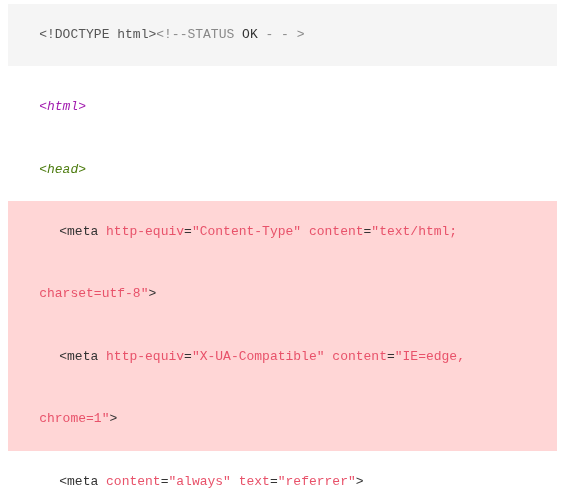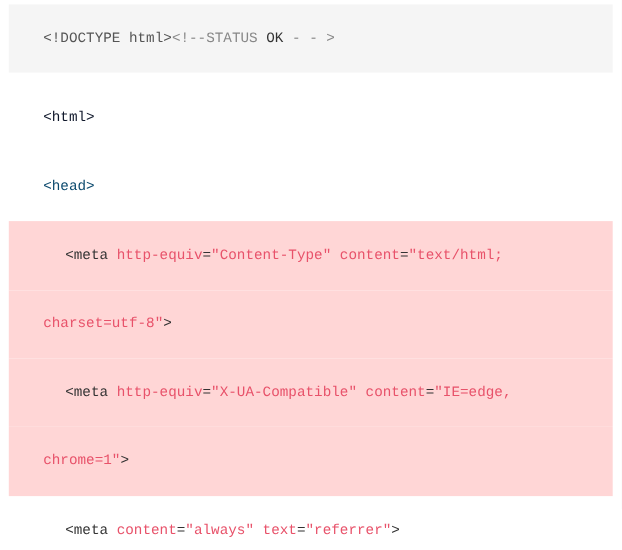--- a/index.html
+++ b/index.html
@@ -35,25 +35,25 @@
 
 <div class="code-container">
 
   <div class="line" style="background-color: #f5f5f5; color: #555;">
     <span>&lt;!DOCTYPE html&gt;</span><span style="color:#888;">&lt;!--STATUS </span><span style="color:#333; font-weight:normal;text-align:center;">OK</span><span style="color:#888;"> - - &gt;</span>
   </div>
 
   <div class="blank-line"></div>
 
   <div class="line">
-    <span style="color:#0f172a;">&lt;html&gt;</span>
+    <span style="color:#a21caf;font-style:italic;">&lt;html&gt;</span>
   </div>
 
   <div class="line">
-    <span style="color:#0c4a6e;">&lt;head&gt;</span>
+    <span style="color:#4d7c0f;font-style:italic;">&lt;head&gt;</span>
   </div>
 
   <div class="line indent1" style="background-color:#ffd6d6;">
     <span style="color:#333;">&lt;</span><span style="color:#333;">meta</span> <span style="color:#e8526a;">http-equiv</span>=<span style="color:#e8526a;">"Content-Type"</span> <span style="color:#e8526a;">content</span>=<span style="color:#e8526a;">"text/html;</span>
   </div>
   <div class="line" style="background-color:#ffd6d6;">
     <span style="color:#e8526a;">charset=utf-8"</span><span style="color:#333;">&gt;</span>
   </div>
 
   <div class="line indent1" style="background-color:#ffd6d6;">

